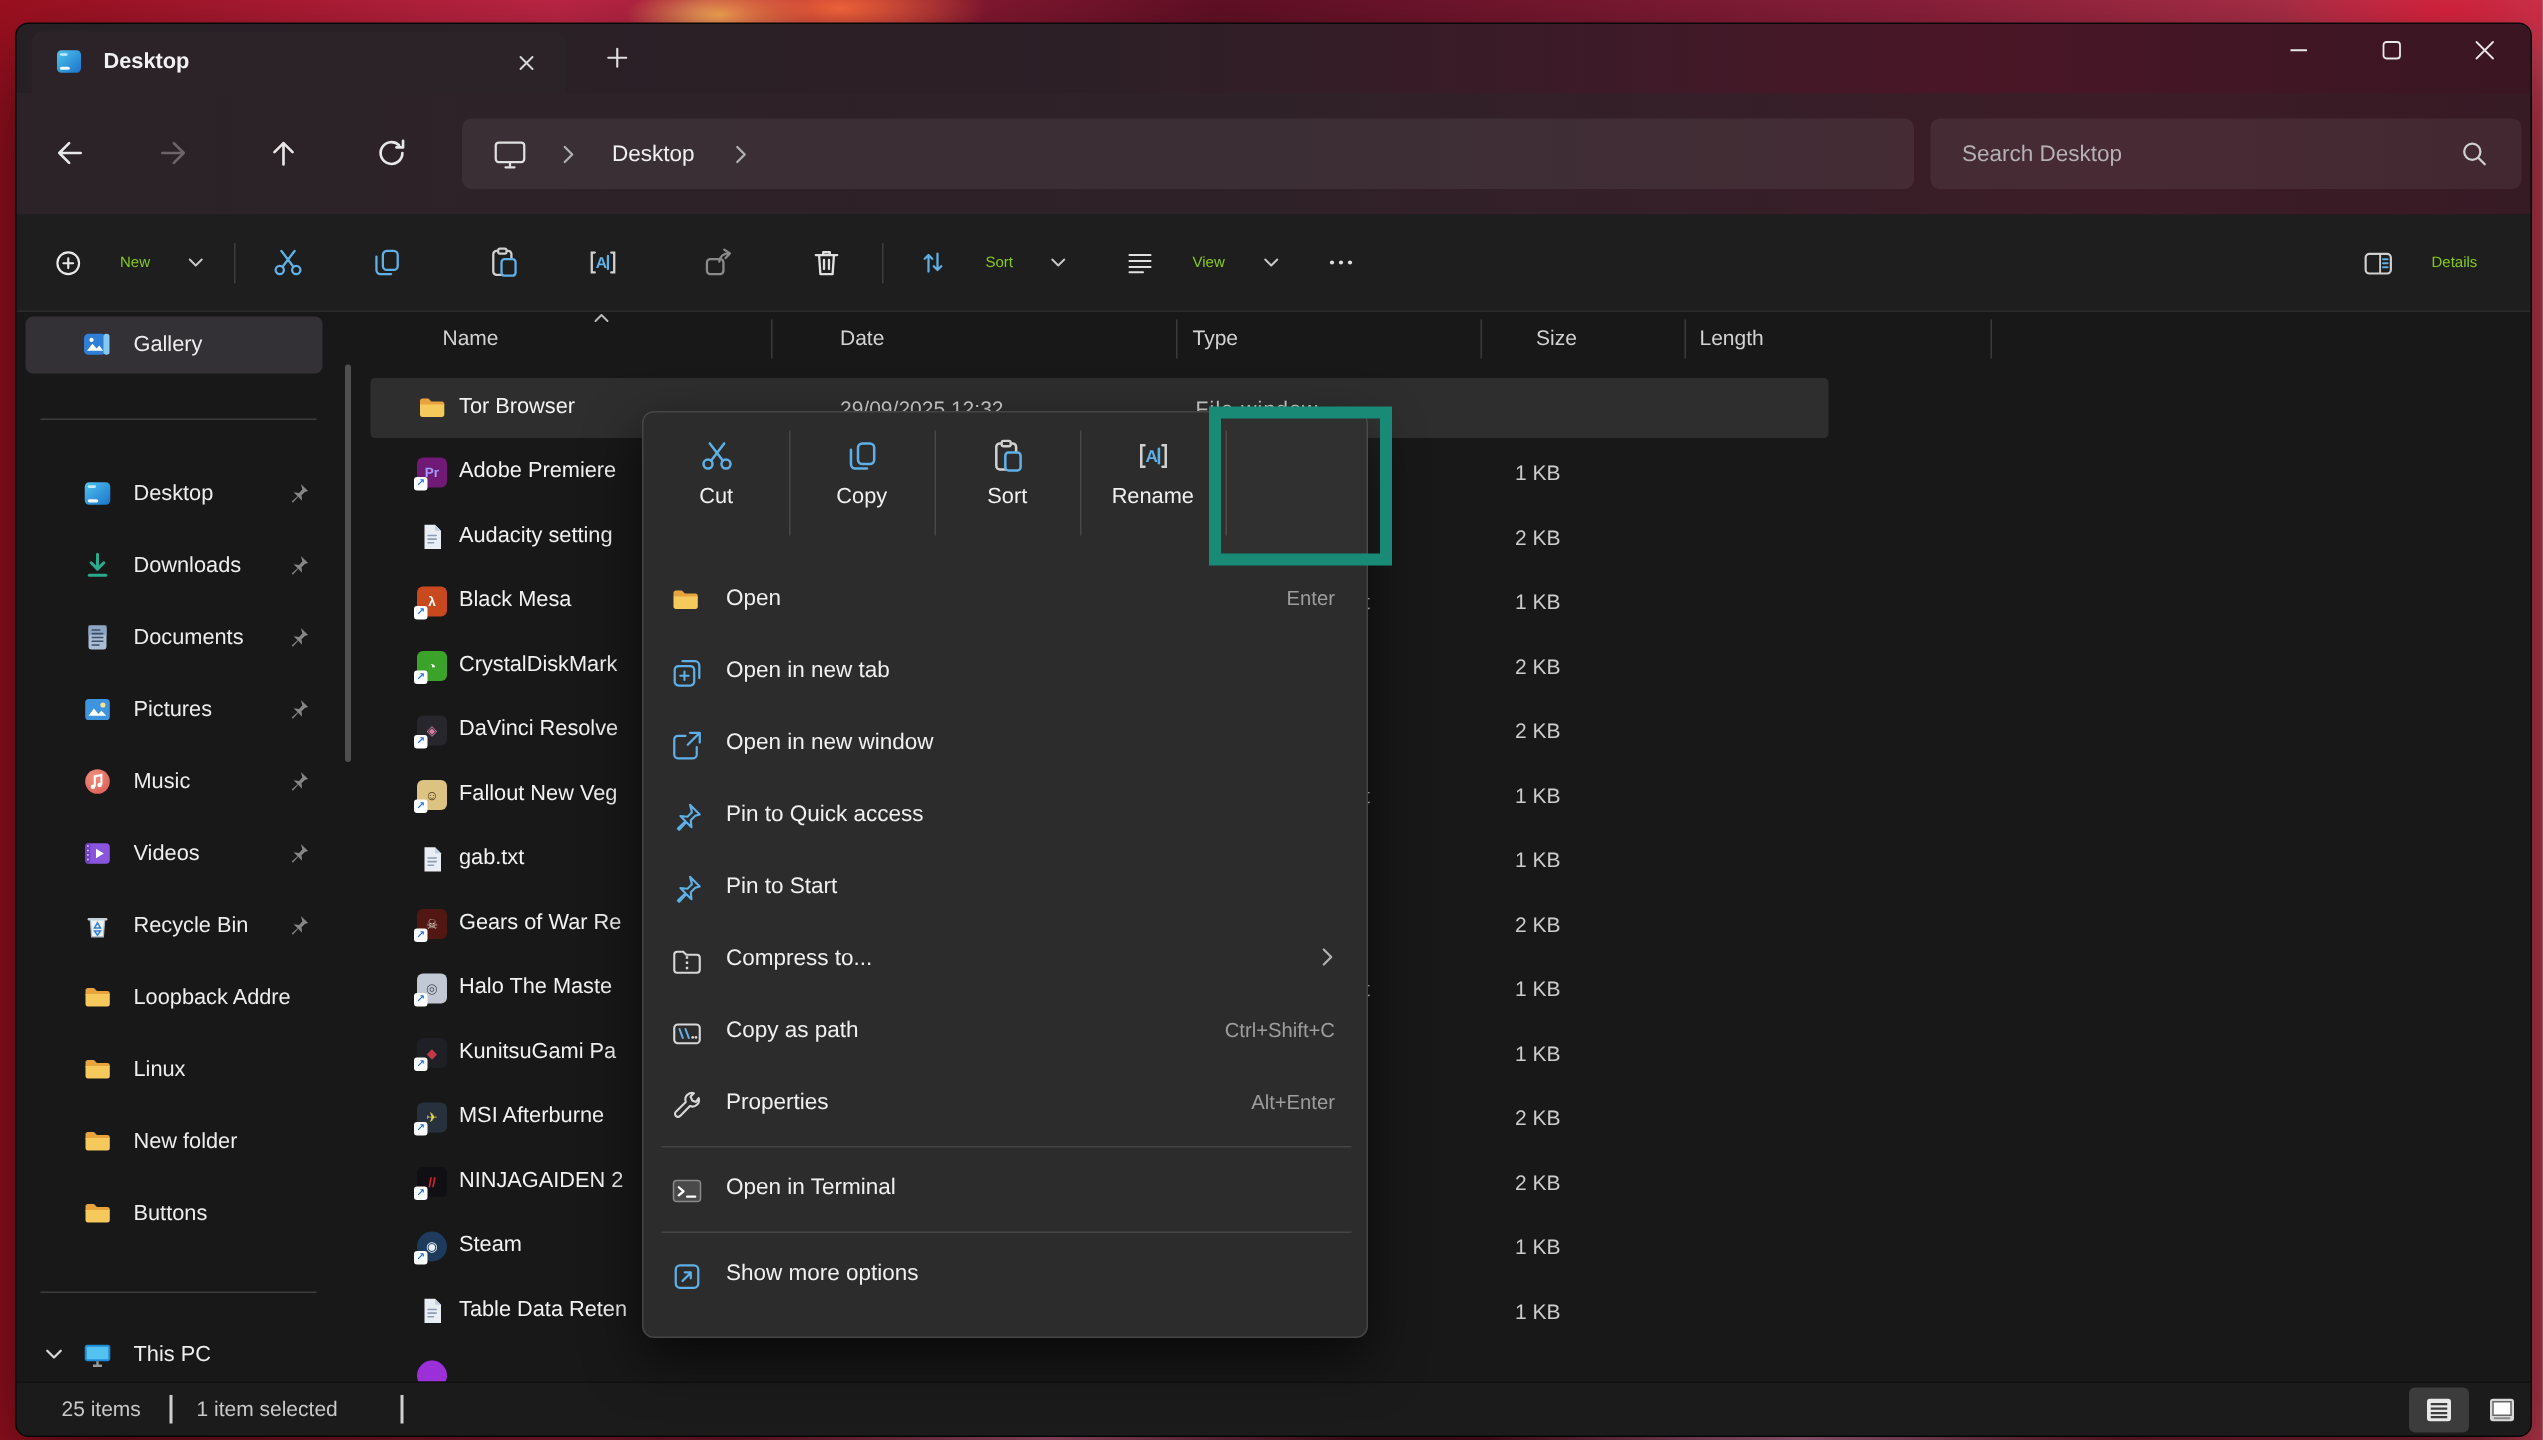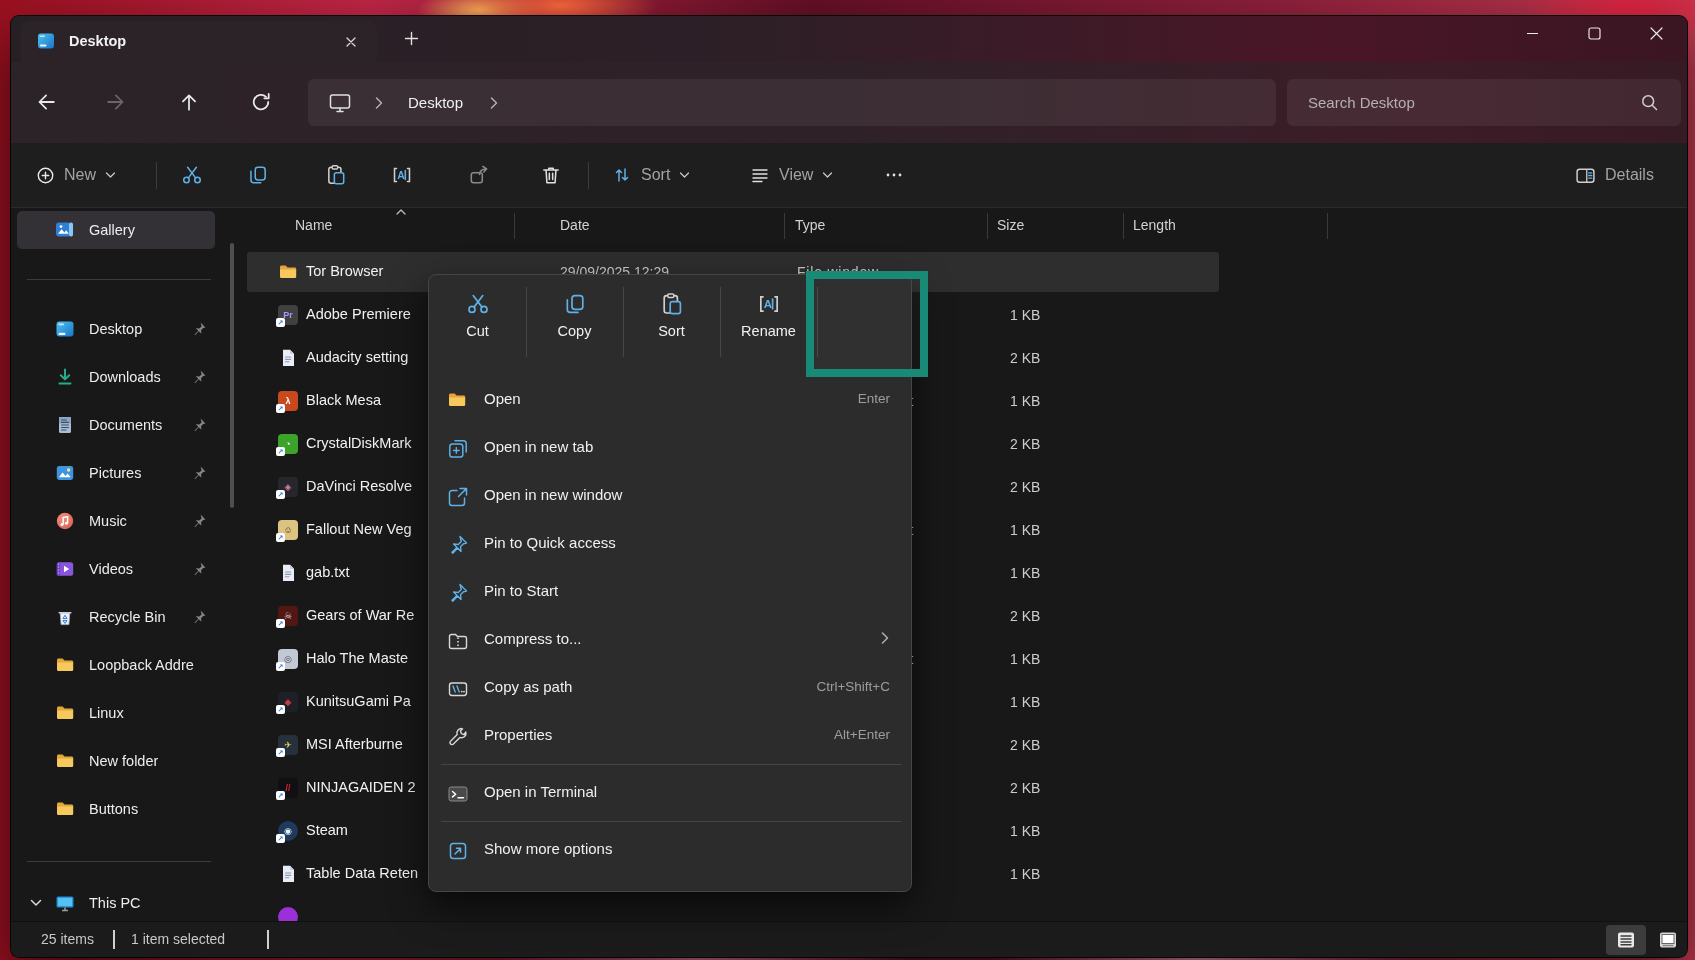--- a/index.html
+++ b/index.html
@@ -38,22 +38,22 @@
   .nav-btn{ position:absolute; top:68px-46px; width:36px; height:36px; display:flex; align-items:center; justify-content:center; border-radius:5px; }
   .field{ position:absolute; top:17px; height:47px; border-radius:6px; background:rgba(255,255,255,.062);
     display:flex; align-items:center; }
   .crumb-text{ font-size:15px; color:#f0f0f0; }
   .search-text{ font-size:15px; color:#b4b0b4; }
 
   
   .toolbar{ position:absolute; left:0; top:127px; width:100%; height:65px; background:#1e1e1e;
     border-bottom:1px solid #2b2b2b; }
   .tb-sep{ position:absolute; top:19px; width:1px; height:27px; background:#3d3d3d; }
-  .tb-btn{ position:absolute; top:13px; height:38px; display:flex; align-items:center; gap:9px;
-    border-radius:5px; padding:0 9px; color:#a3a3a3; font-size:16px; }
+  .tb-btn{ position:absolute; top:13px; height:38px; display:flex; align-items:center; gap:25px;
+    border-radius:5px; padding:0 9px; color:#84cc16; font-size:10px; }
   .tb-icon-btn{ position:absolute; top:13px; width:42px; height:38px; display:flex; align-items:center; justify-content:center; border-radius:5px; }
 
   
   .content{ position:absolute; left:0; top:192px; width:100%; height:749px; background:#181818; }
 
   
   .side-item{ position:absolute; left:6px; width:198px; height:38px; border-radius:5px;
     display:flex; align-items:center; }
   .side-item .s-icon{ width:20px; height:20px; margin-left:38px; flex:0 0 auto; }
   .side-item .s-label{ margin-left:14px; font-size:14.5px; color:#ededed; white-space:nowrap; overflow:hidden; max-width:118px; }
@@ -494,43 +494,43 @@
 
     <div class="list-header">
       <span class="sort-caret" style="left:155px">
         <svg width="12" height="8" viewBox="0 0 12 8">
             <path d="M2 6l4-4 4 4" fill="none" stroke="#bbbbbb" stroke-width="1.3" stroke-linecap="round" stroke-linejoin="round"></path>
           </svg>
       </span>
       <span class="col-label" style="left:55px">Name</span>
       <span class="col-label" style="left:320px">Date</span>
       <span class="col-label" style="left:555px">Type</span>
-      <span class="col-label" style="left:757px">Size</span>
+      <span class="col-label" style="left:784px">Size</span>
       <span class="col-label" style="left:893px">Length</span>
       <div class="col-div" style="left:274px"></div>
       <div class="col-div" style="left:544px"></div>
       <div class="col-div" style="left:747px"></div>
       <div class="col-div" style="left:883px"></div>
       <div class="col-div" style="left:1087px"></div>
     </div>
 
     <div id="file-rows">
         <div class="row selected" style="top: 44px;">
     <span class="cell-icon"><span><svg width="20" height="20" viewBox="0 0 20 20">
                 <path d="M2 5.2c0-1 .6-1.6 1.6-1.6h4l2 2h7c1 0 1.6.6 1.6 1.6v1H2z" fill="#e8a33d"></path>
                 <path d="M2 7.6h16.2v6.8c0 1-.6 1.6-1.6 1.6H3.6c-1 0-1.6-.6-1.6-1.6z" fill="#f6c95c"></path>
               </svg></span></span>
     <span class="cell-name">Tor Browser</span>
-    <span class="cell-date">29/09/2025 12:29</span>
+    <span class="cell-date">29/09/2025 12:32</span>
     <span class="cell-type">File window</span>
     <span class="cell-size"></span>
   </div>
         <div class="row" style="top: 87px;">
     <span class="cell-icon">
-            <div class="app-icon" style="background: #404040;">
+            <div class="app-icon" style="background: #701a75;">
               <span style="color: rgb(159, 159, 255);">Pr</span>
               <span class="badge">↗</span>
             </div>
           </span>
     <span class="cell-name">Adobe Premiere</span>
     <span class="cell-date"></span>
     <span class="cell-type"></span>
     <span class="cell-size">1 KB</span>
   </div>
         <div class="row" style="top: 130px;">

